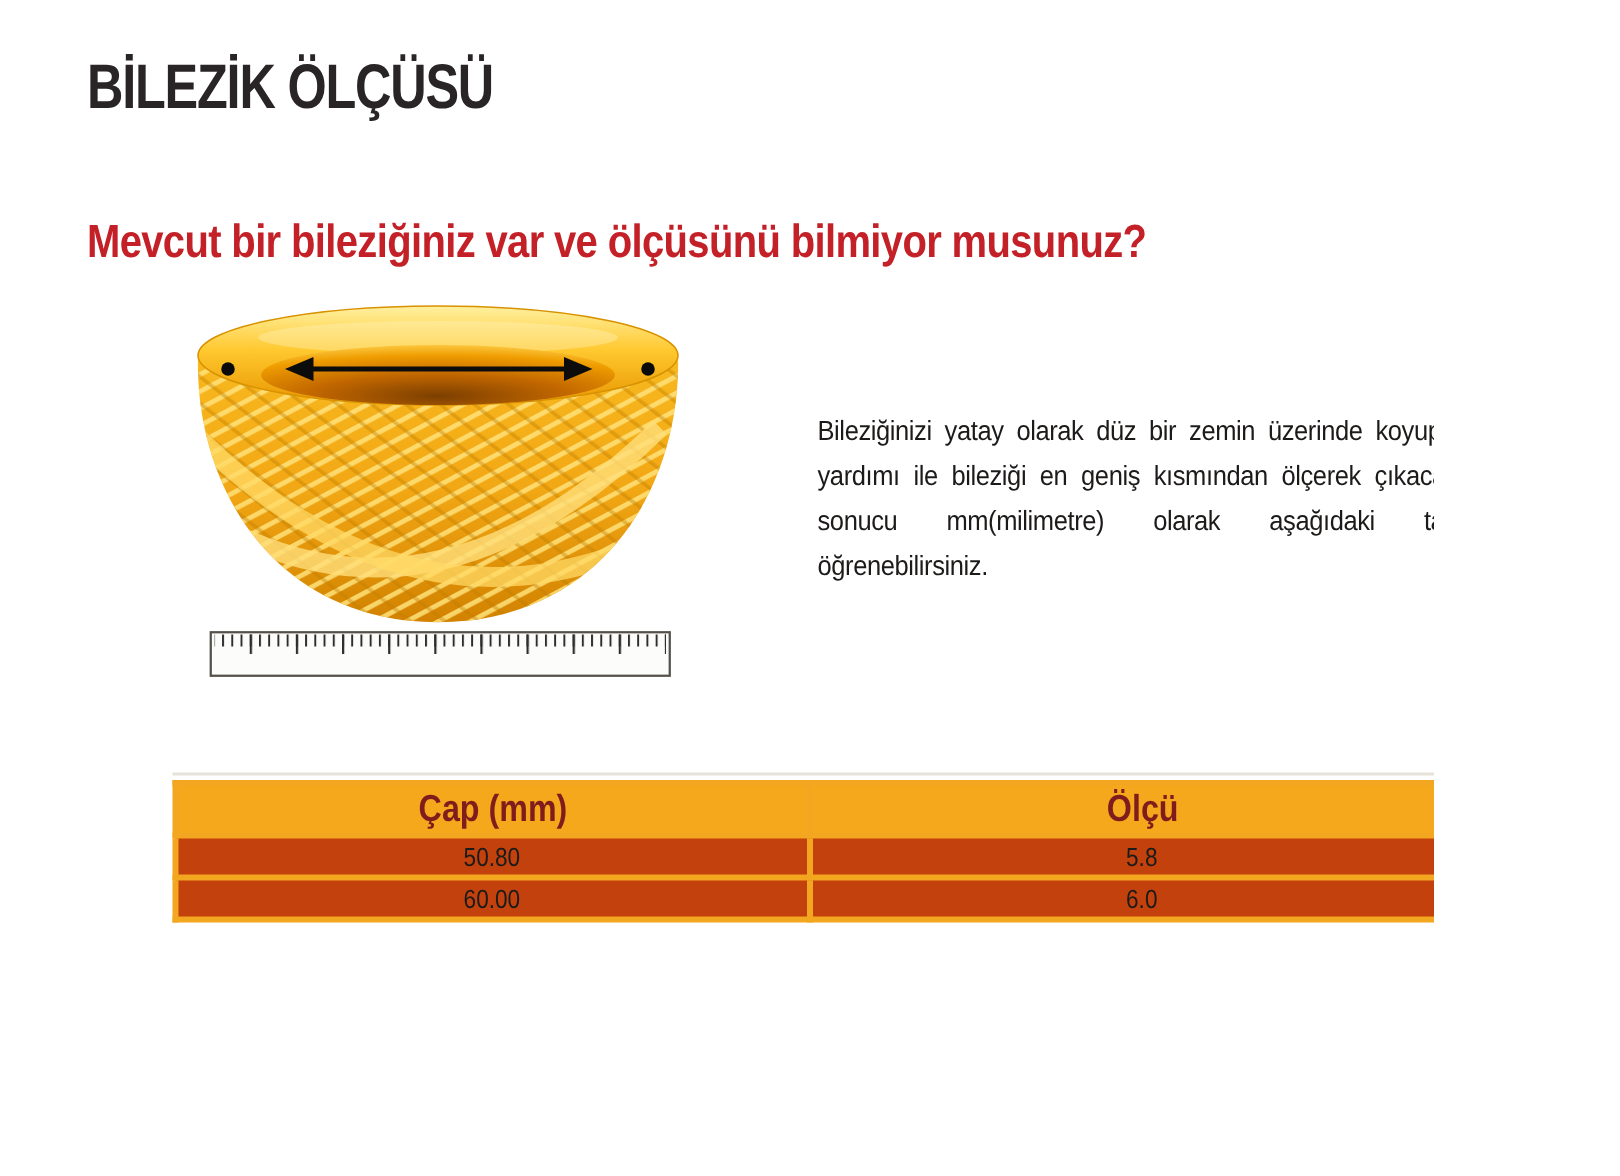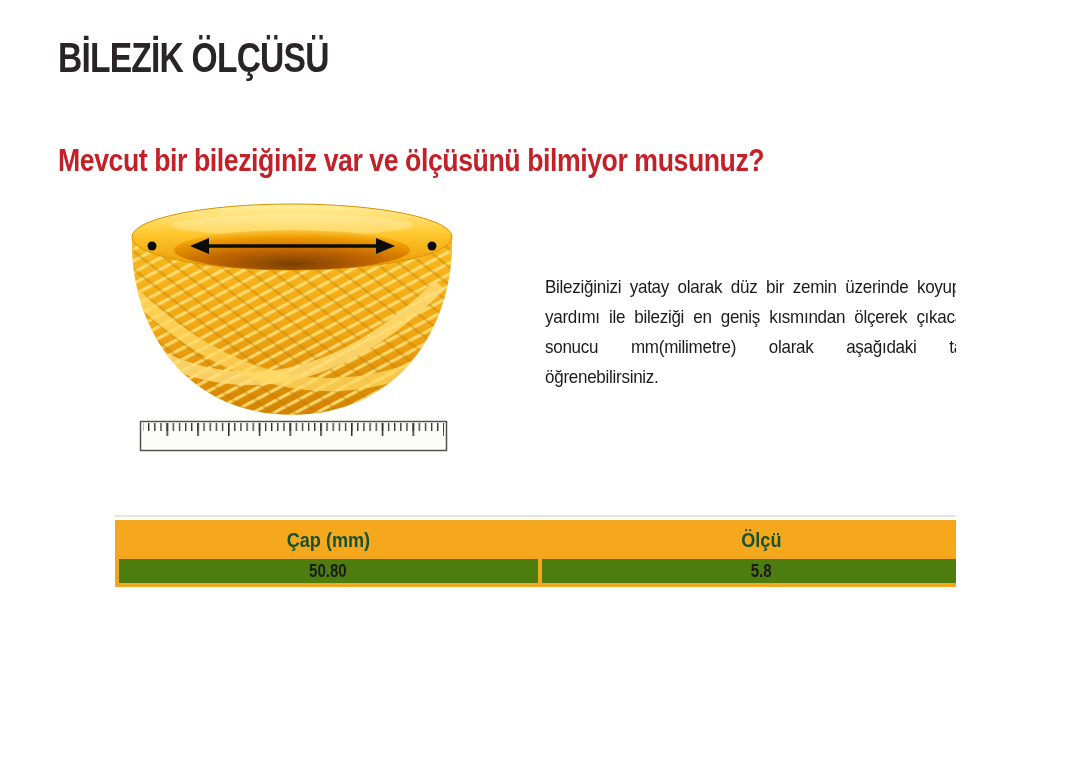--- a/index.html
+++ b/index.html
@@ -81,29 +81,29 @@
   }
   .size-table th, .size-table td {
     border: 4px solid #F3A61F;
     text-align: center;
     vertical-align: middle;
     padding: 0;
   }
   .size-table th {
     height: 31px;
     background: #F6A81D;
-    font-size: 21px;
+    font-size: 25px;
     font-weight: bold;
-    color: #14532d;
+    color: #7f1d1d;
   }
   .size-table td {
     height: 24px;
-    background: #4d7c0f;
+    background: #c2410c;
     font-size: 17.5px;
-    font-weight: bold;
+    font-weight: normal;
     color: #1b1b1b;
   }
   .col-cap { width: 48.8%; }
   .cond {
     display: inline-block;
     transform: scaleX(0.86);
     transform-origin: center center;
     white-space: nowrap;
   }
 </style>
@@ -195,16 +195,20 @@
       <tr>
         <th><span class="cond">Çap (mm)</span></th>
         <th><span class="cond">Ölçü</span></th>
       </tr>
     </thead>
     <tbody>
       <tr>
         <td><span class="cond">50.80</span></td>
         <td><span class="cond">5.8</span></td>
       </tr>
+      <tr>
+        <td><span class="cond">60.00</span></td>
+        <td><span class="cond">6.0</span></td>
+      </tr>
     </tbody>
   </table>
 
 </div>
 
 </body></html>

